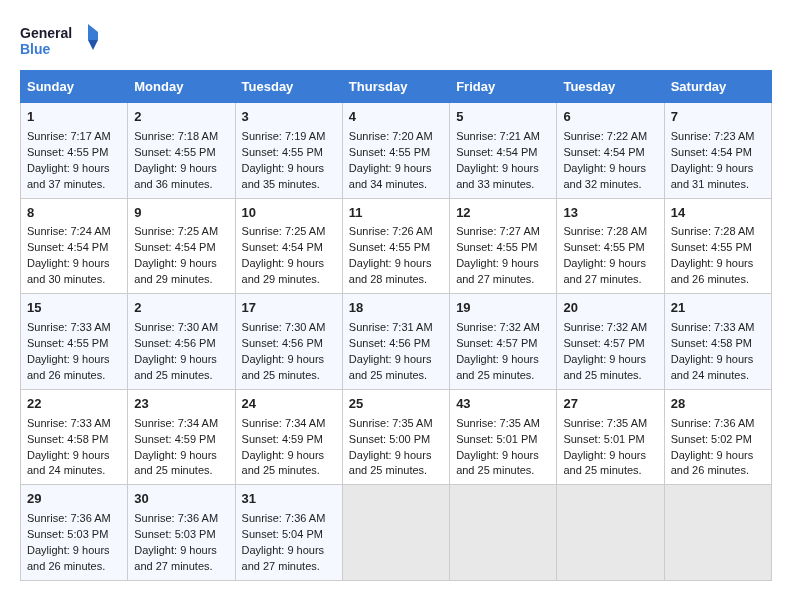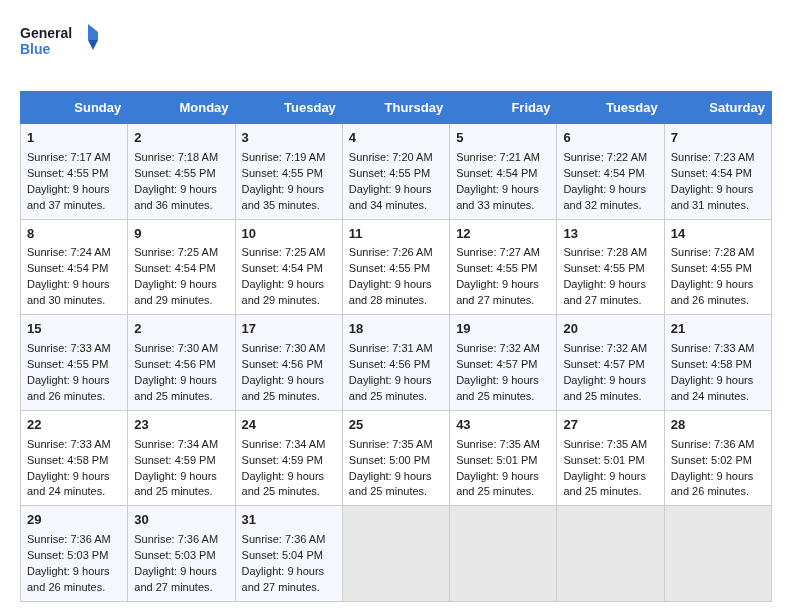--- a/index.html
+++ b/index.html
@@ -7,21 +7,21 @@
       font-family: Arial, sans-serif;
       background: #fff;
       width: 792px;
       min-height: 612px;
       padding: 20px;
     }
     .header-area {
       display: flex;
       justify-content: space-between;
       align-items: flex-start;
-      margin-bottom: 27px;
+      margin-bottom: 6px;
     }
     .logo {
       display: flex;
       align-items: center;
       gap: 4px;
     }
     .title-area {
       text-align: right;
     }
     .month-title {
@@ -36,21 +36,21 @@
     }
     table {
       width: 100%;
       border-collapse: collapse;
       font-size: 11px;
     }
     thead tr th {
       background-color: #3a7bd5;
       color: #fff;
       padding: 8px 6px;
-      text-align: right;
+      text-align: left;
       font-size: 13px;
       font-weight: bold;
       border: 1px solid #3a7bd5;
     }
     tbody tr td {
       border: 1px solid #ccc;
       padding: 5px 6px;
       vertical-align: top;
       width: calc(100% / 7);
       min-height: 70px;

